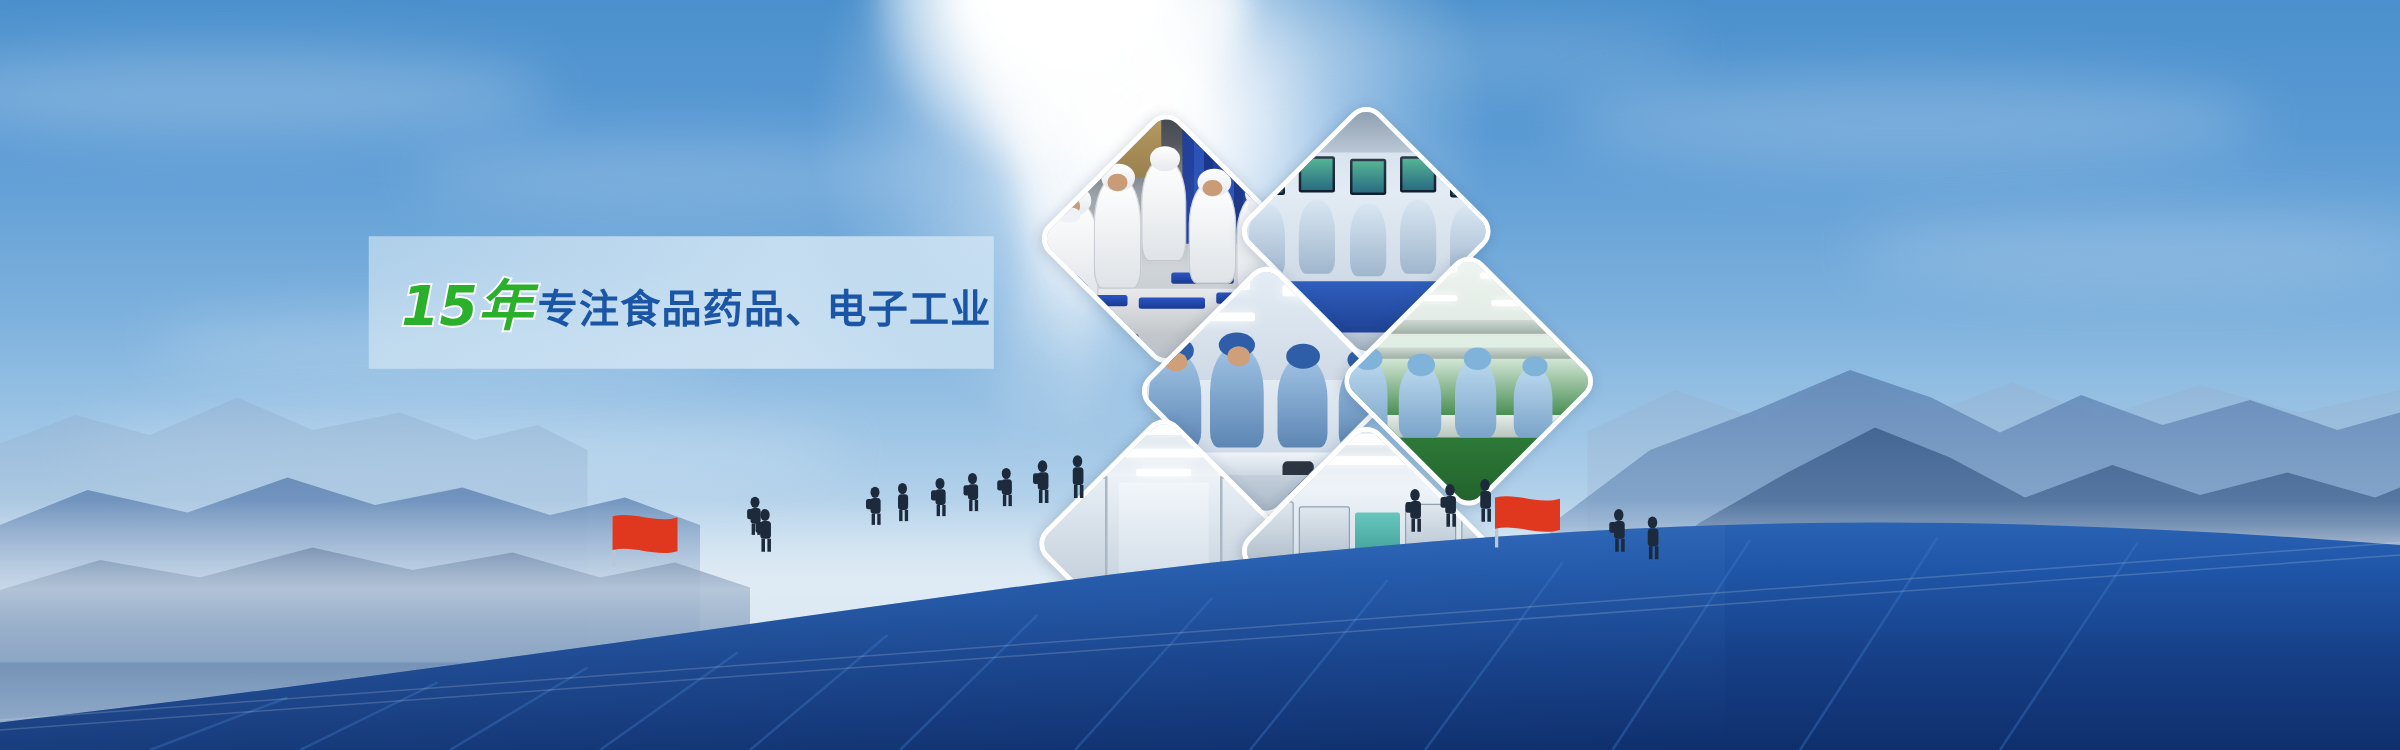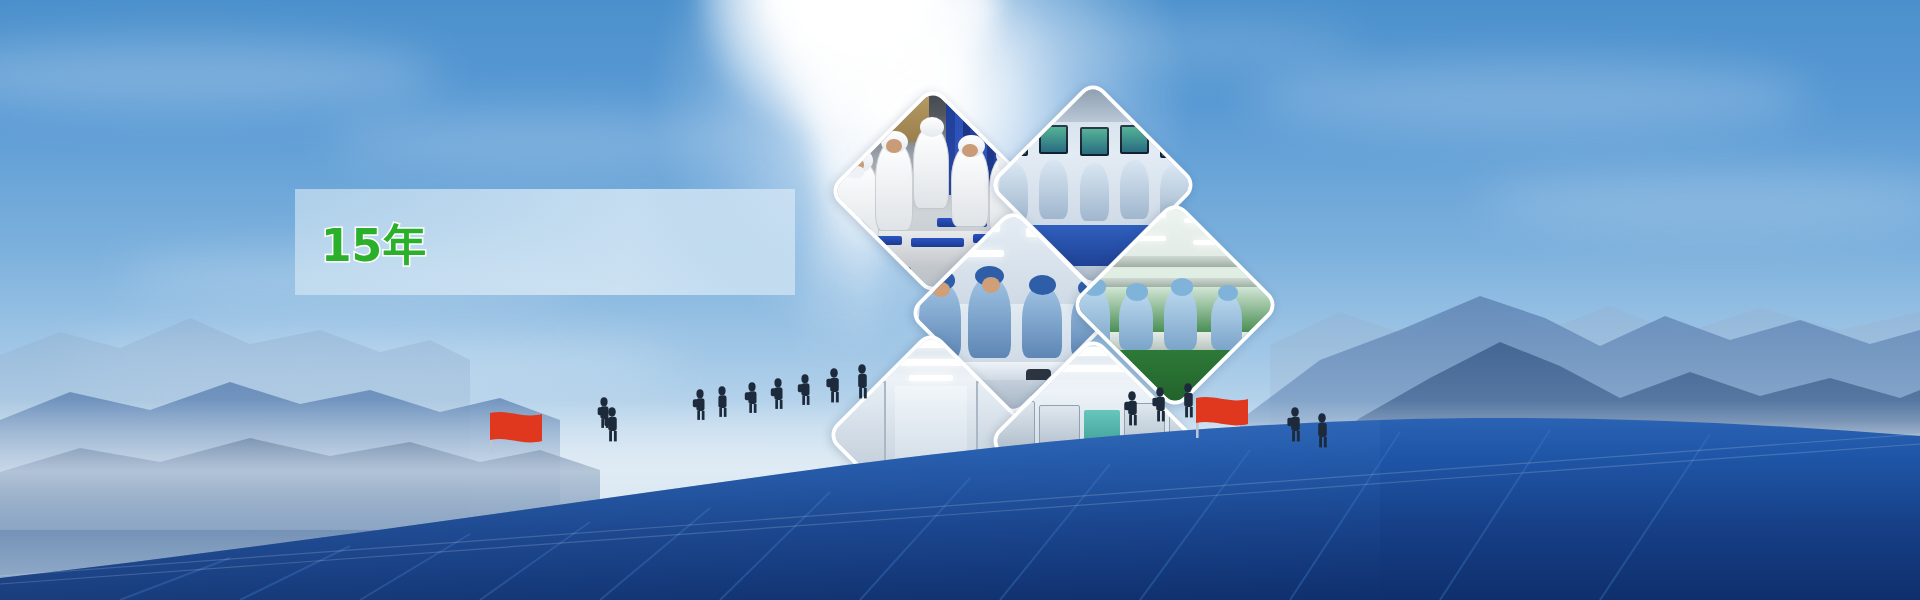--- a/index.html
+++ b/index.html
@@ -96,20 +96,21 @@
     font-weight:bold;
     letter-spacing:0px;
     margin-right:4px;
     position:relative;
     top:2px;
     -webkit-text-stroke:3px #ffffff;
     paint-order:stroke fill;
     text-shadow:
        0 0 1px #ffffff,
        1px 1px 0 rgba(255,255,255,.9);
+    font-style: italic;
   }
   .l1rest{font-size:32px;}
 
   
   .collage{position:absolute;left:838px;top:88px;width:440px;height:380px;}
   .dia{
     position:absolute;
     width:150px;height:150px;
     transform:rotate(45deg);
     border-radius:16px;
@@ -287,20 +288,21 @@
 
       <rect x="0" y="400" width="1920" height="130" fill="url(#mist)"></rect>
       <rect x="1180" y="420" width="740" height="120" fill="url(#mist)"></rect>
     </svg>
   </div>
 
   <div class="headline"></div>
   <div class="headline-inner">
     <div class="line line1">
       <span class="years">15年</span>
+      <span class="l1rest">专注食品药品、电子工业</span>
     </div>
   </div>
 
   <div class="collage">
 
     <div class="dia d1">
       <div class="ph">
           <div class="sc s-white">
         <div class="tan"></div>
         <div class="blue-rack"></div>

